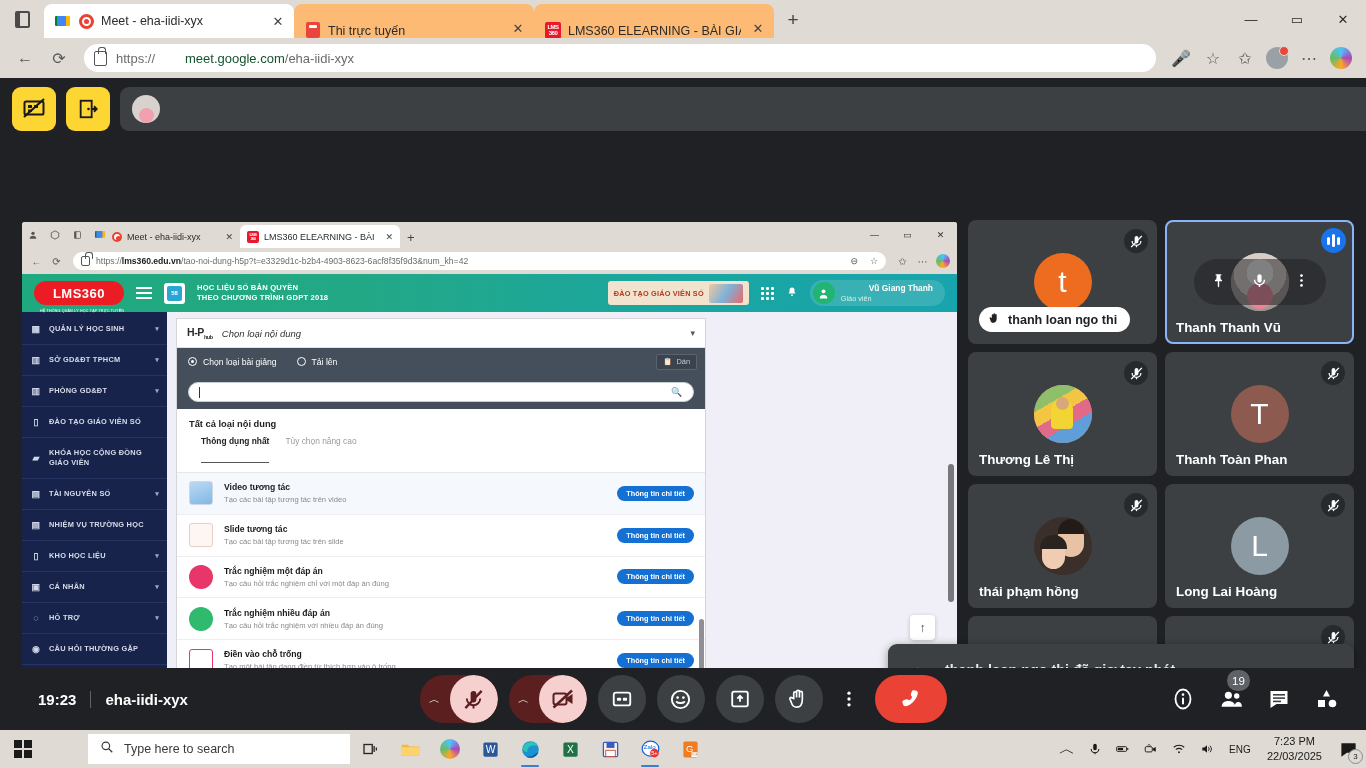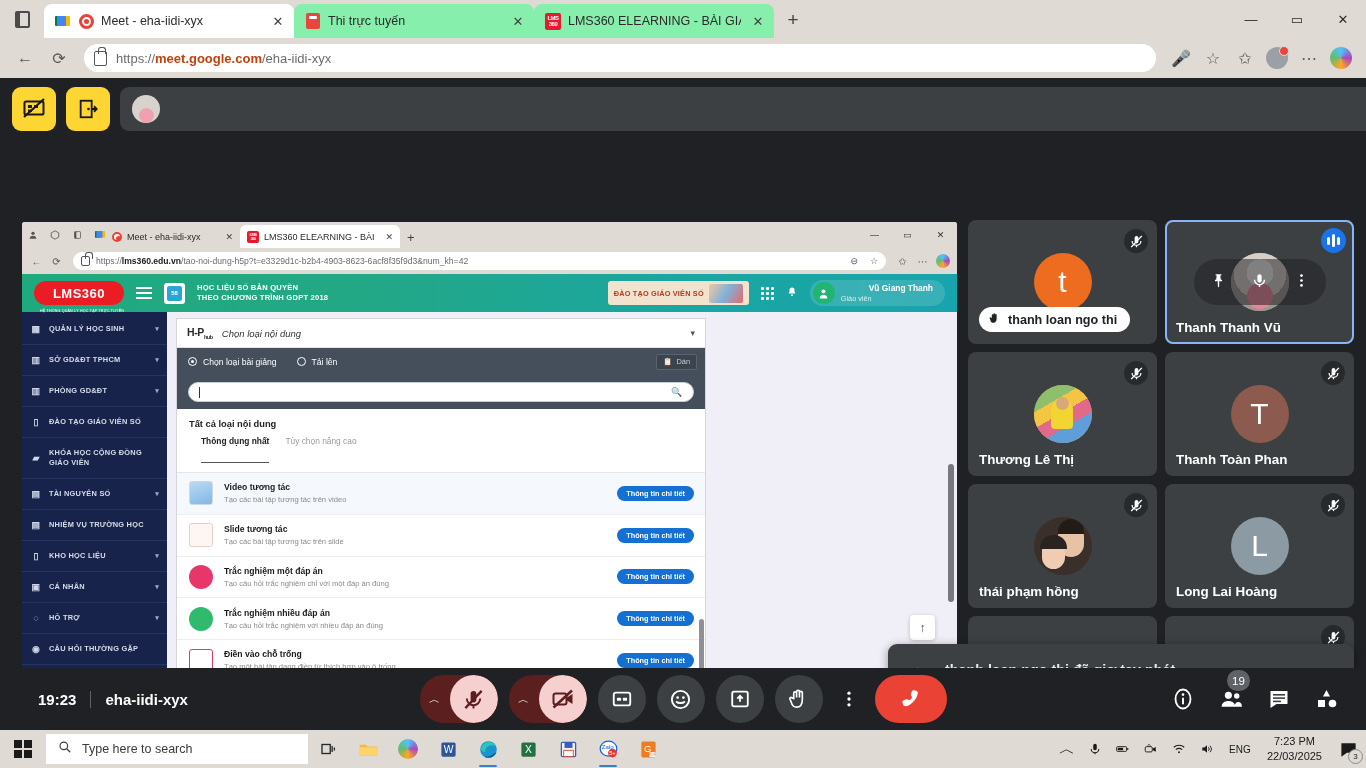--- a/index.html
+++ b/index.html
@@ -15,42 +15,42 @@
   .tabstrip { position:absolute; left:0; top:0; width:1366px; height:38px; display:flex; align-items:flex-end; }
   .tab-sysicon { width:44px; height:38px; display:flex; align-items:center; justify-content:center; }
   .sysicon-box { width:15px; height:17px; border:2px solid #4a4a4a; border-radius:2px; }
   .sysicon-box::before { content:''; display:block; width:3px; height:13px; background:#4a4a4a; margin-left:0px; }
   .tab {
     height:34px; display:flex; align-items:center; gap:7px;
     padding:0 6px 0 11px; border-radius:8px 8px 0 0; position:relative;
     font-size:12.5px; color:#2b2b2b; white-space:nowrap;
   }
   .tab.active { background:#ffffff; width:250px; }
-  .tab.inactive { background:#86efac; width:240px; }
+  .tab.inactive { background:#fdba74; width:240px;align-items:flex-end; }
   .tab-title { flex:1; overflow:hidden; text-overflow:clip; font-size:12.5px; }
   .tab-close { width:20px; height:20px; display:flex; align-items:center; justify-content:center; color:#444; font-size:13px; }
   .favicon { width:16px; height:16px; flex:none; display:flex; align-items:center; justify-content:center; }
   .fav-meet { width:16px; height:16px; position:relative; }
   .fav-meet .m1{position:absolute;left:0;top:3px;width:9px;height:10px;background:#00832d;border-radius:1px;}
   .fav-meet .m2{position:absolute;left:6px;top:3px;width:9px;height:10px;background:#ffba00;border-radius:1px;}
   .fav-meet .m3{position:absolute;left:2px;top:3px;width:9px;height:10px;background:#4285f4;border-radius:1px;}
   .rec-dot { width:15px; height:15px; border-radius:50%; border:3px solid #ea4335; background:#fff; position:relative;}
   .rec-dot::after{content:'';position:absolute;left:2px;top:2px;width:5px;height:5px;border-radius:50%;background:#ea4335;}
   .fav-quiz { width:14px;height:16px;background:#e8453c;border-radius:2px;position:relative;}
   .fav-quiz::after{content:'';position:absolute;left:3px;top:3px;width:8px;height:3px;background:#fff;border-radius:1px;}
   .fav-lms { width:17px;height:17px;background:#e8192c;border-radius:2px;color:#fff;font-size:6px;font-weight:bold;display:flex;align-items:center;justify-content:center;line-height:1;letter-spacing:-0.5px;text-align:center;}
   .newtab-btn { width:30px;height:30px;display:flex;align-items:center;justify-content:center;font-size:19px;color:#444;margin-left:4px;margin-bottom:3px;}
   .win-ctrls { position:absolute; right:0; top:0; display:flex; height:38px; }
   .win-btn { width:46px; height:38px; display:flex;align-items:center;justify-content:center;font-size:13px;color:#2b2b2b;}
 
   .omnibar { position:absolute; left:0; top:38px; width:1366px; height:40px; background:#dfdbd4; display:flex; align-items:center; padding:0 10px; gap:4px;}
   .nav-ico { width:30px;height:30px;display:flex;align-items:center;justify-content:center;color:#5a5a5a;font-size:16px;}
   .urlbox { flex:1; height:28px; background:#fff; border-radius:14px; display:flex;align-items:center; padding:0 10px; gap:9px; margin:0 6px;}
   .urltext { font-size:13px; color:#6b6b6b; }
-  .urltext b { color:#c2410c; font-weight:700;}
+  .urltext b { color:#14532d; font-weight:400;margin-left:30px;}
   .lockico { width:13px;height:15px;border:1.6px solid #555;border-radius:2px;position:relative;}
   .lockico::before{content:'';position:absolute;left:2.5px;top:-5px;width:6px;height:6px;border:1.6px solid #555;border-bottom:none;border-radius:3px 3px 0 0;}
   .ob-right { display:flex; align-items:center; gap:2px;}
   .avatar-sm{width:22px;height:22px;border-radius:50%;background:#9aa0a6;position:relative;}
   .avatar-sm::after{content:'';position:absolute;right:-1px;top:-1px;width:8px;height:8px;border-radius:50%;background:#e8453c;border:1.5px solid #dfdbd4;}
   .copilot{width:22px;height:22px;border-radius:50%;background:conic-gradient(#4fc3f7,#ab47bc,#ffa726,#66bb6a,#4fc3f7);}
 
   
   .meet { position:absolute; left:0; top:78px; width:1366px; height:652px; background:#202124;}
 
@@ -171,21 +171,21 @@
   .hangup{width:72px;height:48px;border-radius:24px;background:#ea4335;display:flex;align-items:center;justify-content:center;}
   .bb-right{position:absolute;right:26px;display:flex;align-items:center;gap:22px;}
   .rb{width:26px;height:26px;display:flex;align-items:center;justify-content:center;position:relative;}
   .cnt-badge{position:absolute;top:-16px;left:9px;min-width:21px;height:21px;border-radius:11px;background:#5f6368;color:#fff;font-size:11.5px;display:flex;align-items:center;justify-content:center;padding:0 5px;}
 
   
   .taskbar{position:absolute;left:0;bottom:0;width:1366px;height:38px;background:#dfdbd4;display:flex;align-items:center;}
   .start{width:46px;height:38px;display:flex;align-items:center;justify-content:center;}
   .winlogo{display:grid;grid-template-columns:8px 8px;grid-template-rows:8px 8px;gap:2px;}
   .winlogo i{background:#1a1a1a;display:block;}
-  .tb-search{width:262px;height:30px;background:#fff;display:flex;align-items:center;gap:10px;padding:0 12px;}
+  .tb-search{width:262px;height:30px;background:#fff;display:flex;align-items:center;gap:10px;padding:0 12px;margin-left:42px;}
   .tb-search .ph{font-size:12.5px;color:#3a3a3a;}
   .tb-ico{width:40px;height:38px;display:flex;align-items:center;justify-content:center;position:relative;}
   .tb-ico.run::after{content:'';position:absolute;bottom:1px;left:50%;transform:translateX(-50%);width:18px;height:2.5px;background:#3b7fd4;border-radius:2px;}
   .tb-right{position:absolute;right:0;display:flex;align-items:center;gap:0;height:38px;}
   .tr-i{width:28px;height:38px;display:flex;align-items:center;justify-content:center;color:#1a1a1a;}
   .tb-clock{font-size:11px;color:#1a1a1a;text-align:center;line-height:1.35;padding:0 8px;}
   .tb-notif{width:36px;height:38px;display:flex;align-items:center;justify-content:center;position:relative;}
   .nbadge{position:absolute;right:3px;bottom:4px;width:15px;height:15px;border-radius:50%;background:#dfdbd4;border:1px solid #8a8a8a;color:#1a1a1a;font-size:8px;display:flex;align-items:center;justify-content:center;}
 </style>
 </head>

